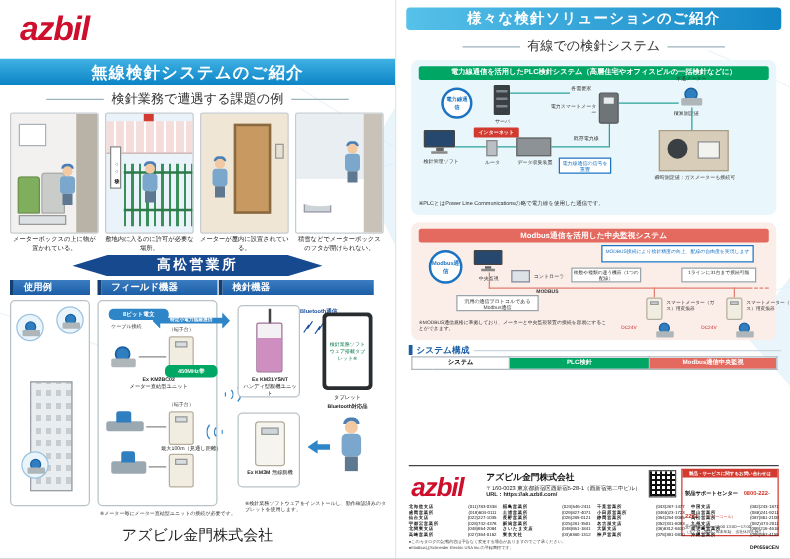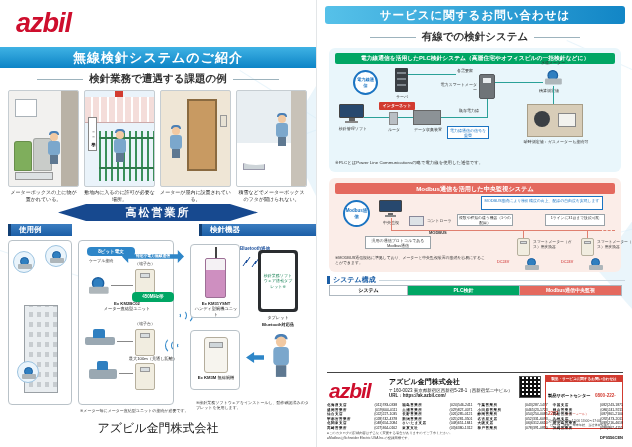--- a/index.html
+++ b/index.html
@@ -8,21 +8,21 @@
   .page{position:absolute;top:0;height:447px;width:316px;overflow:hidden;}
   #pageL{left:0;}
   #pageR{left:316px;border-left:1px solid #e3e6e8;}
   .abs{position:absolute;}
   .deco{position:absolute;pointer-events:none;background:#d9ecf7;opacity:.55;}
   .deco.line{height:1px;transform-origin:0 0;}
   
   .logo{font-style:italic;font-weight:800;color:#ce0e2d;letter-spacing:-1px;}
   .lp-header{left:0;top:47px;width:316px;height:21px;background:linear-gradient(180deg,#3fb2e4,#0d84c6);
     color:#fff;font-size:13px;font-weight:bold;text-align:center;line-height:21px;letter-spacing:1px;}
-  .subttl{font-weight:bold;color:#333;display:flex;align-items:center;gap:6px;justify-content:center;}
+  .subttl{font-weight:normal;color:#333;display:flex;align-items:center;gap:6px;justify-content:center;}
   .subttl:before,.subttl:after{content:"";flex:0 0 46px;height:1px;background:#9db3bd;}
   .cards{left:8px;top:90px;width:300px;display:flex;gap:5px;}
   .card{width:71px;}
   .scene{position:relative;height:97px;border:1px solid #c6cdd2;border-radius:2px;overflow:hidden;}
   .cap{font-size:5px;line-height:1.3;text-align:center;color:#222;margin-top:2px;}
   .person{position:absolute;width:14px;height:33px;}
   .person .hd{position:absolute;top:2px;left:3px;width:8px;height:8px;border-radius:50%;background:#f2c9a2;}
   .person .cp{position:absolute;top:0;left:2px;width:10px;height:4px;border-radius:5px 5px 0 0;background:#4a7fb5;}
   .person .bd{position:absolute;top:10px;left:1px;width:12px;height:14px;border-radius:3px;background:#7ba7cc;}
   .person .lg{position:absolute;top:24px;left:3px;width:8px;height:9px;background:#5e7891;}
@@ -161,21 +161,22 @@
               <i class="lg"></i>
             </div>
         </div>
         <div class="cap">積雪などでメーターボックスのフタが開けられない。</div>
       </div>
     </div>
 
     <div class="abs solution">高松営業所</div>
 
     <div class="abs colhdr" style="left:8px;top:224px;width:64px;">使用例</div>
-    <div class="abs colhdr" style="left:199px;top:224px;width:124px;">検針機器</div>
+    <div class="abs colhdr" style="left:78px;top:224px;width:96px;">フィールド機器</div>
+    <div class="abs colhdr" style="left:175px;top:224px;width:124px;">検針機器</div>
 
     <div class="abs wbox" style="left:8px;top:240px;width:64px;height:165px;">
       <div class="abs" style="left:15px;top:64px;width:34px;height:88px;background:#c7ccd0;border:1px solid #9aa0a5;
         background-image:repeating-linear-gradient(0deg,#e9edf0 0 5px,transparent 5px 10px),repeating-linear-gradient(90deg,#e9edf0 0 4px,transparent 4px 8px);"></div>
       <div class="bubble" style="left:4px;top:10px;width:22px;height:22px;">
           <div class="wmeter" style="left:4px;top:5px;">
             <i class="c"></i>
             <i class="b"></i>
           </div>
         </div>
@@ -278,21 +279,21 @@
     <div class="abs tny" style="left:80px;top:408px;width:110px;">※メーター毎にメーター直結型ユニットの接続が必要です。</div>
     <div class="abs tny" style="left:196px;top:400px;width:114px;">※検針業務ソフトウェアをインストールし、動作確認済みのタブレットを使用します。</div>
     <div class="abs" style="left:0;top:420px;width:316px;text-align:center;font-size:12px;color:#222;">アズビル金門株式会社</div>
   </div>
 
   <div class="page" id="pageR">
     <div class="deco line abs" style="left:250px;top:40px;width:90px;transform:rotate(24deg);"></div>
     <div class="deco line abs" style="left:230px;top:250px;width:110px;transform:rotate(-14deg);"></div>
     <div class="deco abs" style="left:280px;top:220px;width:36px;height:90px;clip-path:polygon(100% 0,0 55%,100% 100%);"></div>
 
-    <div class="abs rp-banner">サービスに関するお問い合わせは</div>
+    <div class="abs rp-banner">様々な検針ソリューションのご紹介</div>
     <div class="abs subttl" style="left:0;top:30px;width:316px;font-size:10.5px;">有線での検針システム</div>
 
     <div class="panel" style="left:12px;top:48px;width:292px;height:124px;background:#e9f6fb;">
       <div class="panel-ttl" style="left:6px;top:5px;width:280px;height:11px;line-height:11px;font-size:5.8px;background:#00a664;">電力線通信を活用したPLC検針システム（高層住宅やオフィスビルの一括検針などに）</div>
       <div class="badge" style="left:24px;top:22px;width:25px;height:25px;font-size:4.3px;">電力線通信</div>
       <div class="server" style="left:66px;top:20px;width:13px;height:24px;">
         <i style="top:4px;"></i>
           <i style="top:10px;"></i>
           <i style="top:16px;"></i>
       </div>

